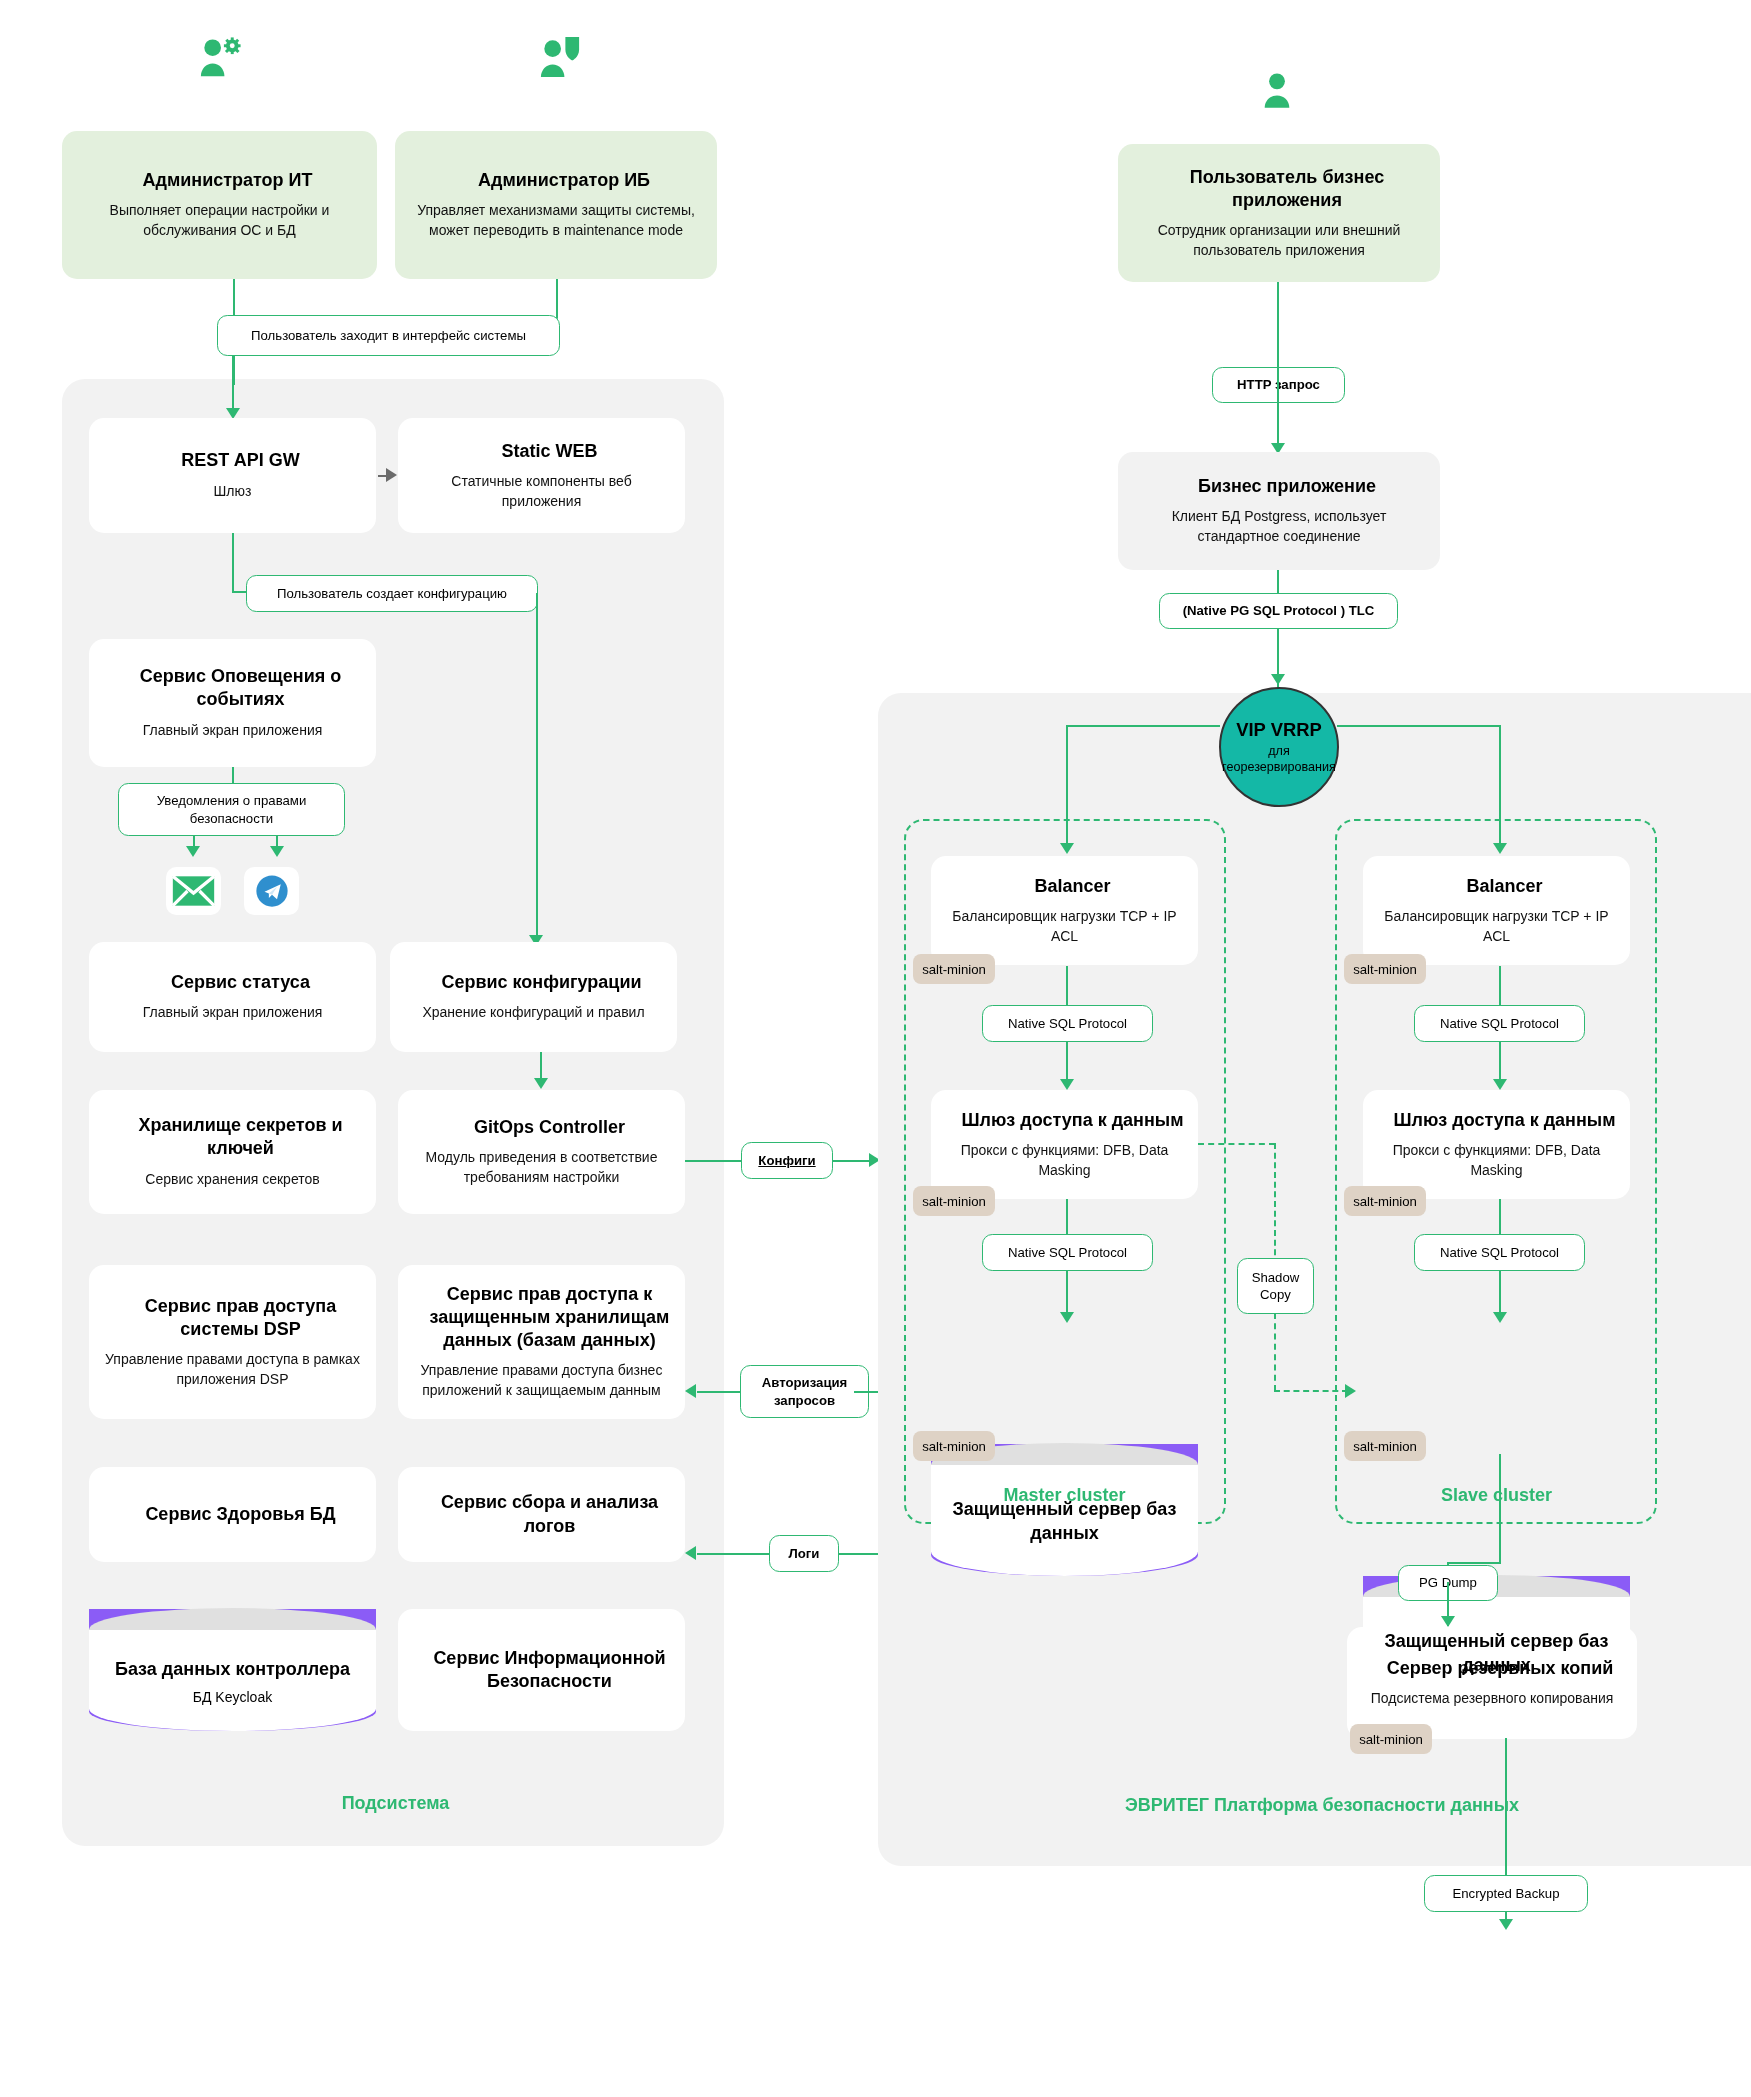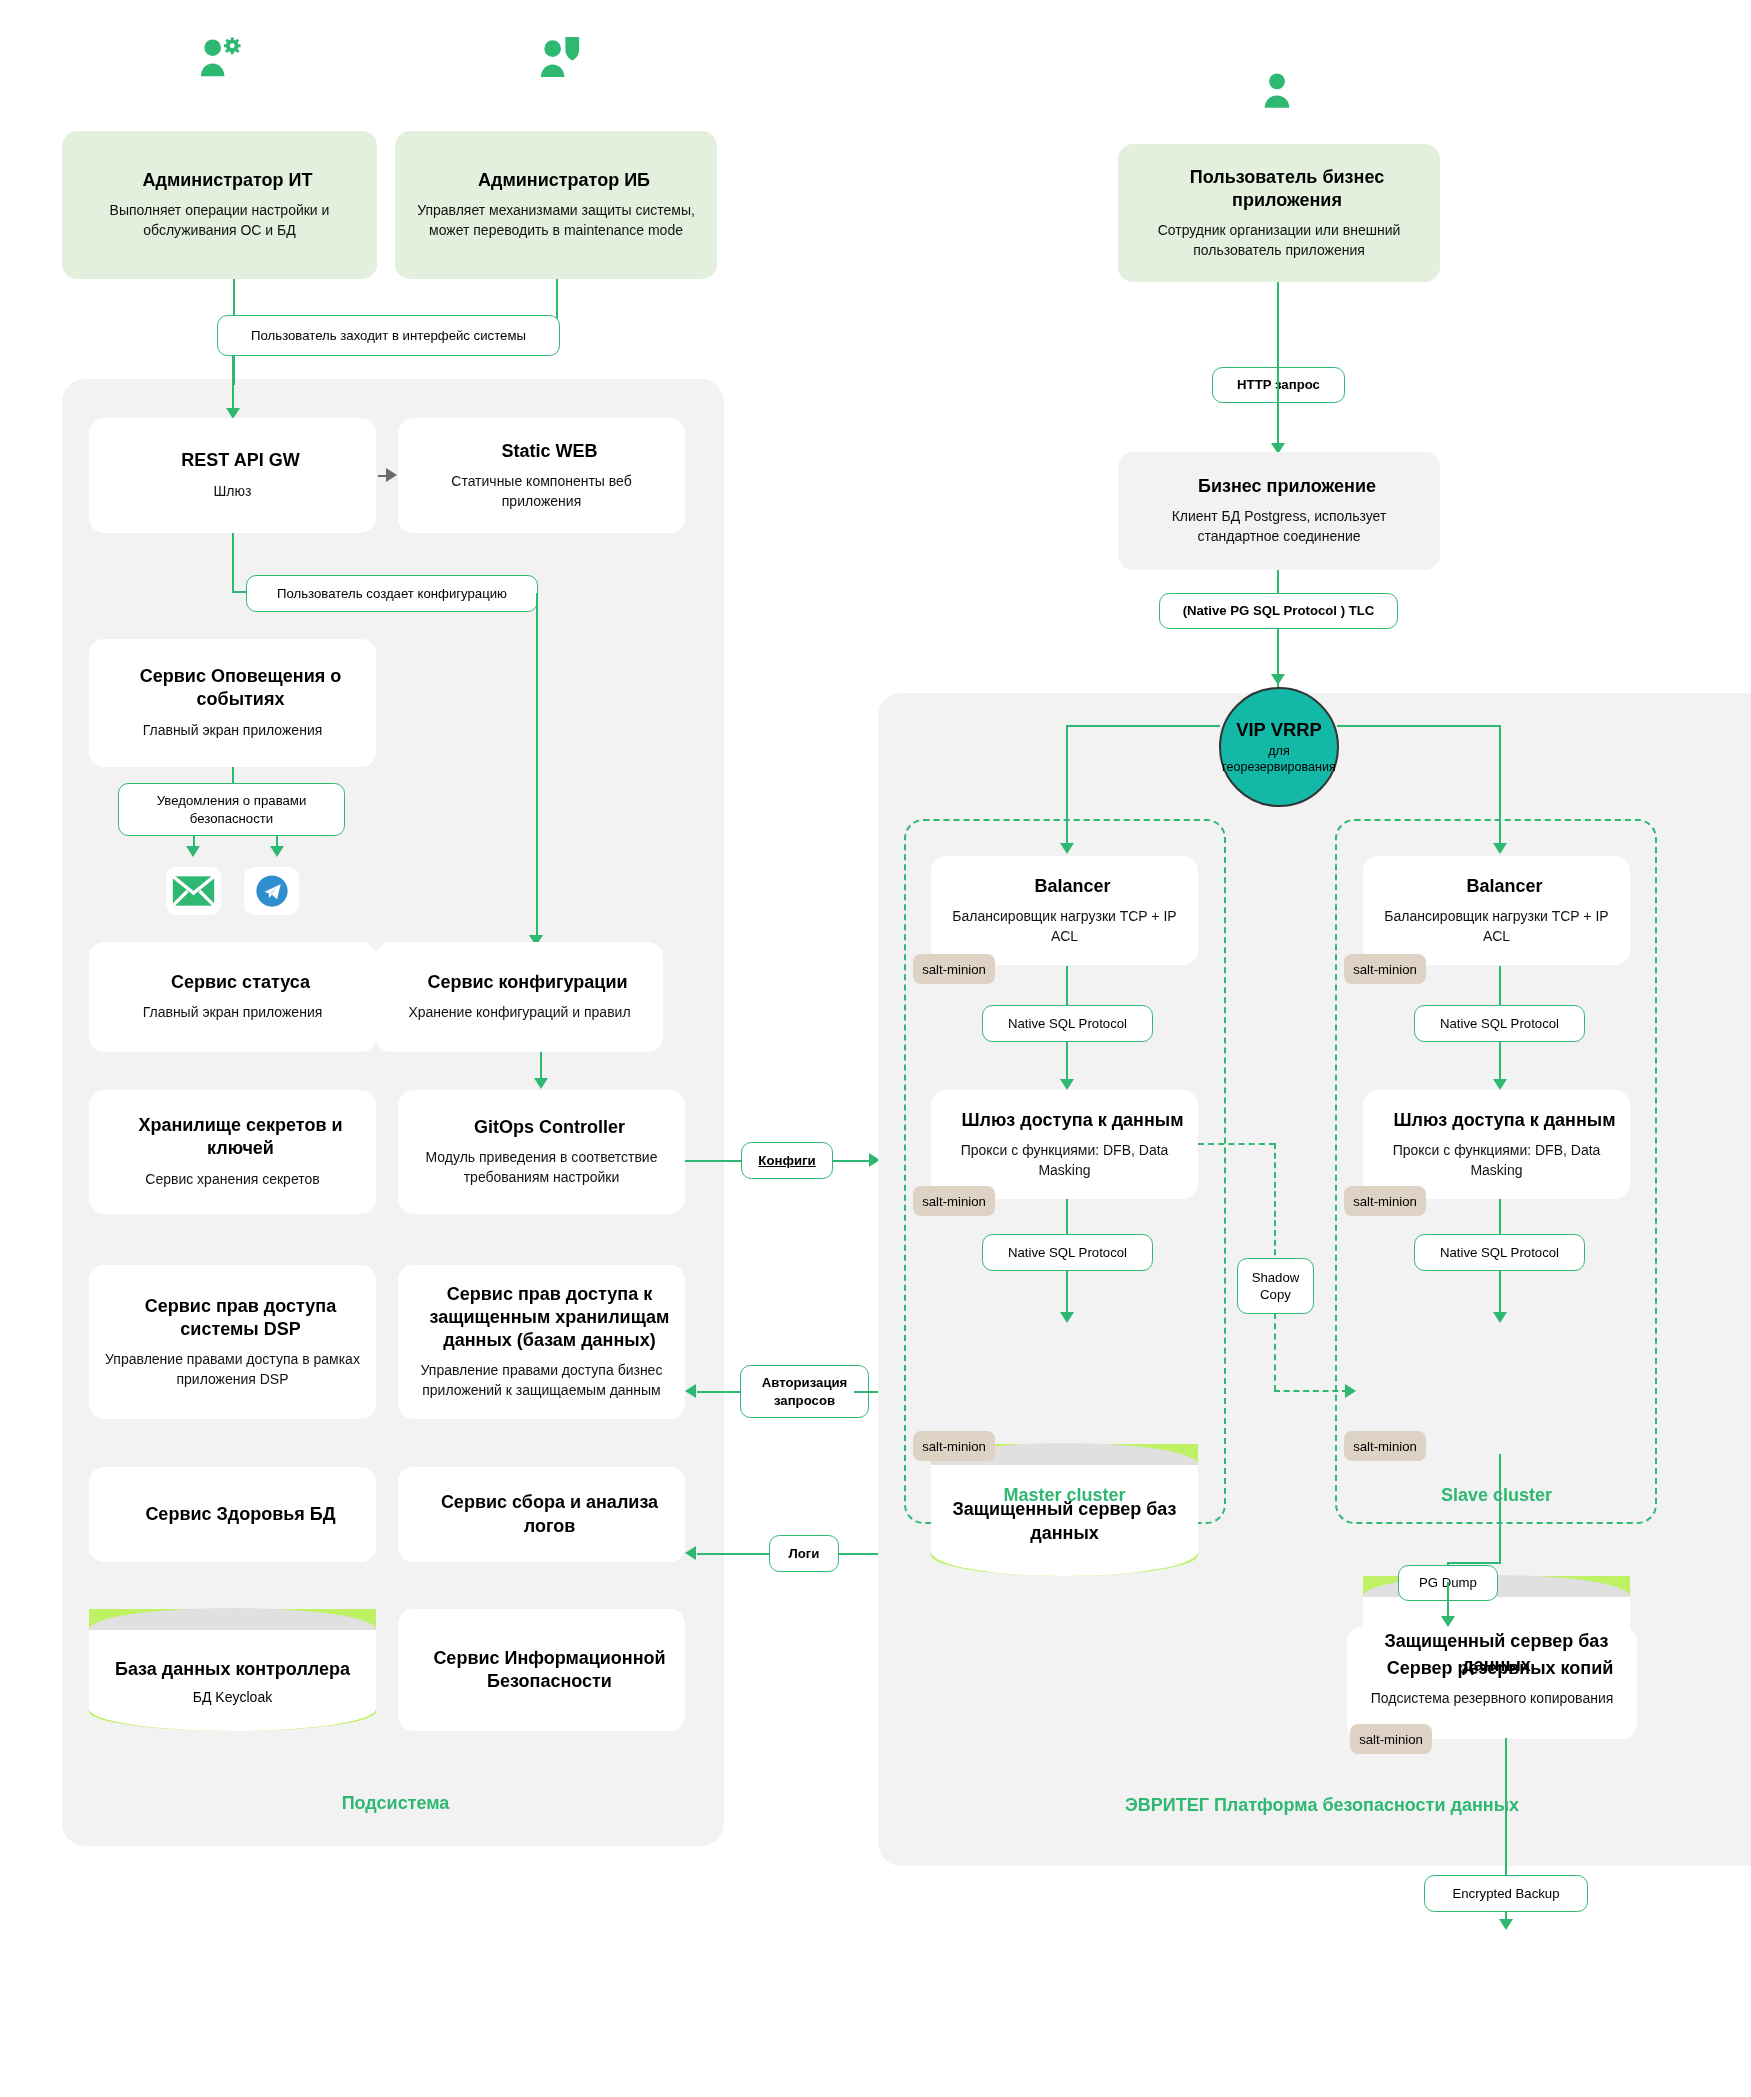--- a/index.html
+++ b/index.html
@@ -79,21 +79,21 @@
     align-items: center;
     justify-content: center;
     padding: 0 9.2px;
     height: 30px;
     white-space: nowrap;
   }
 
   
   .cyl {
     position: relative;
-    background: #bef264;
+    background: #8b5cf6;
     border-radius: 0 0 50% 50% / 0 0 16% 16%;
   }
   .cyl .top {
     position: absolute;
     left: 0; top: -0.6px;
     width: 100%; height: 43px;
     background: #e0e0e0;
     border-radius: 50%;
   }
   .cyl .body-fill {
@@ -273,21 +273,21 @@
     <path d="M20 33 L46 21 L40 45 L32 38 L27 43 L27 36 Z" fill="#ffffff"></path>
     <path d="M27 36 L40 25 L32 38 Z" fill="#cfe7f7"></path>
   </svg>
 </div>
 
 <div class="abs card" style="left:89px; top:942px; width:287px; height:110px;">
   <div class="t">Сервис статуса</div>
   <div class="s">Главный экран приложения</div>
 </div>
 
-<div class="abs card" style="left:376px; top:942px; width:287px; height:110px;">
+<div class="abs card" style="left:390px; top:942px; width:287px; height:110px;">
   <div class="t">Сервис конфигурации</div>
   <div class="s">Хранение конфигураций и правил</div>
 </div>
 
 <div class="abs ln ln-v" style="left:540px; top:1052px; height:31px;"></div>
 <div class="abs arrow-d" style="left:534px; top:1078px;"></div>
 
 <div class="abs card" style="left:89px; top:1090px; width:287px; height:124px;">
   <div class="t">Хранилище секретов и ключей</div>
   <div class="s">Сервис хранения секретов</div>

